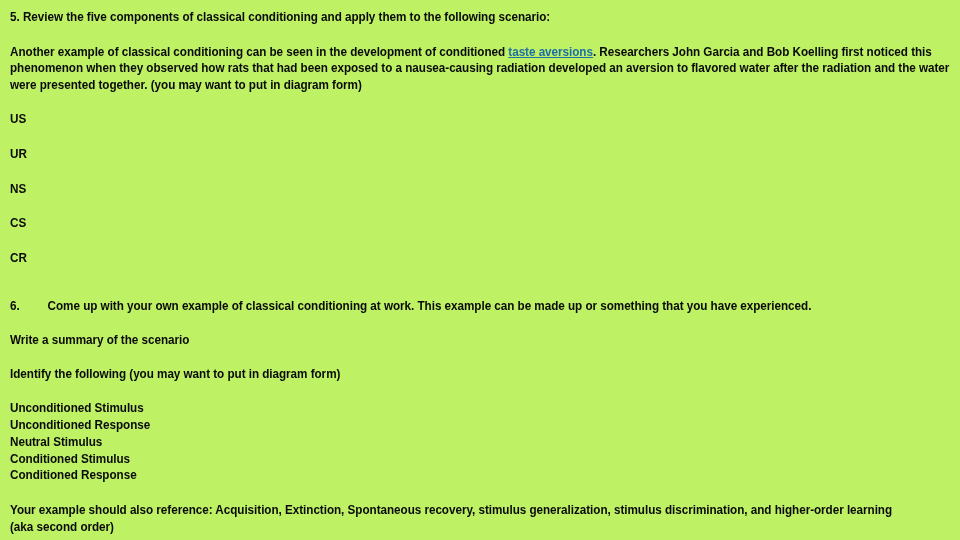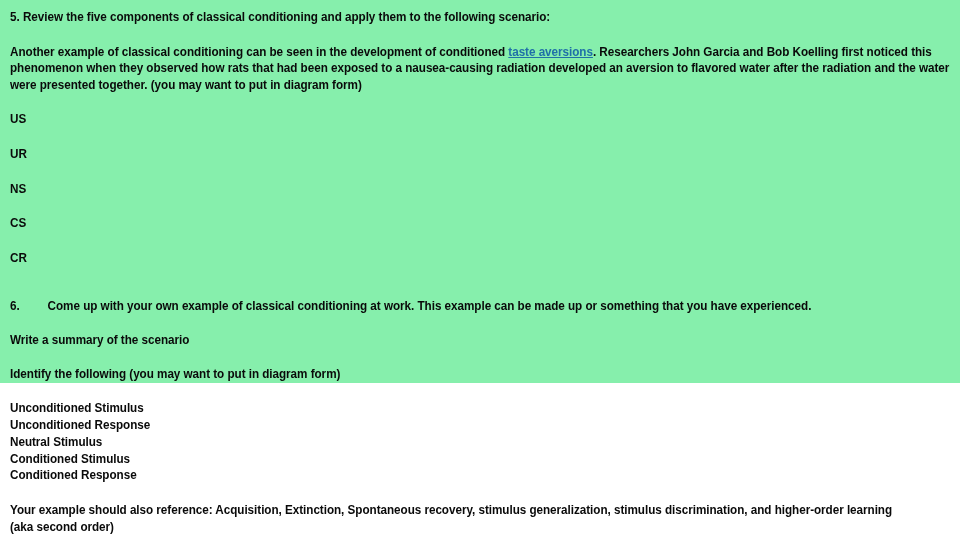--- a/index.html
+++ b/index.html
@@ -12,24 +12,24 @@
     height: 540px;
     overflow: hidden;
     font-family: "Liberation Sans", "DejaVu Sans", sans-serif;
     color: #0a0a0a;
     -webkit-font-smoothing: none;
   }
 
   .page {
     position: relative;
     width: 960px;
-    height: 383px;
+    height: 540px;
     box-sizing: border-box;
     padding: 6px 8px 0 10px;
-    background: #86efac;
+    background: #bef264;
   }
 
   
   .doc-text {
     font-weight: 700;
     font-size: 12.6px;
     line-height: 16.6px;
     letter-spacing: -0.05px;
     transform: scaleX(0.93);
     transform-origin: left top;

